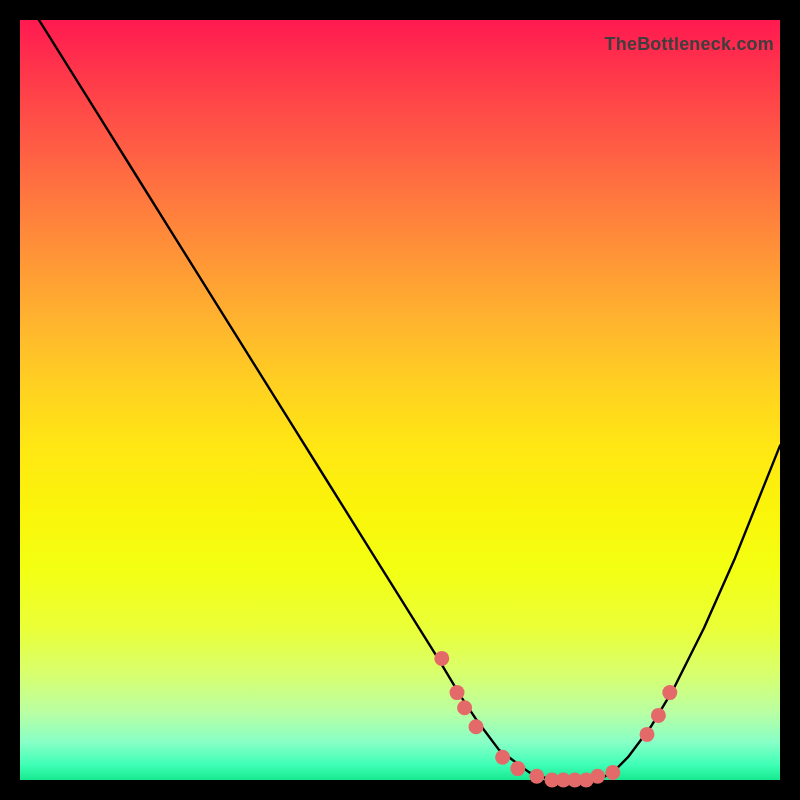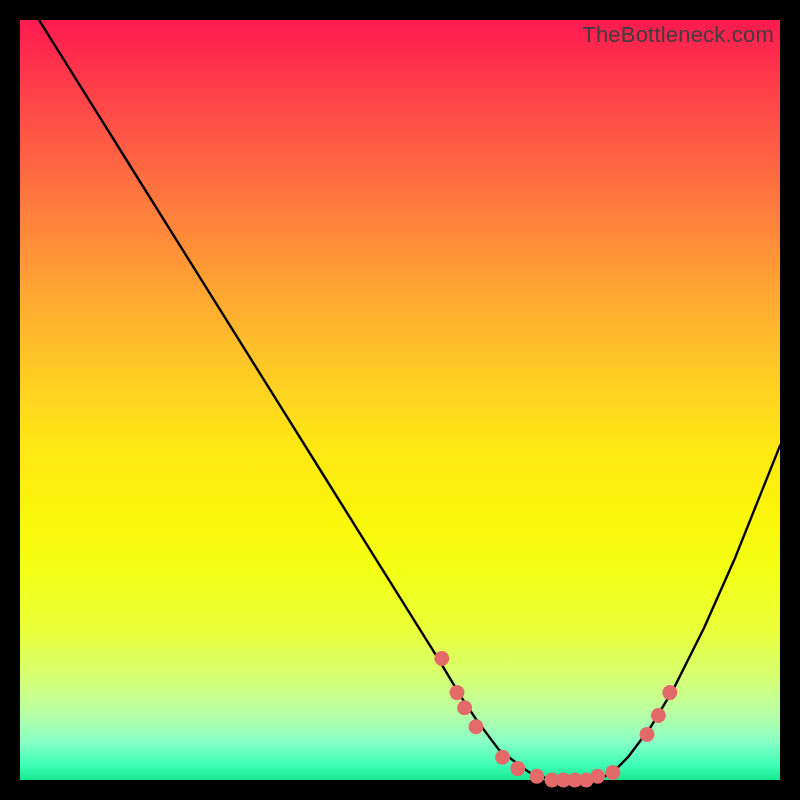--- a/index.html
+++ b/index.html
@@ -39,25 +39,25 @@
       #eaff38 80%,
       #d8ff6d 86%,
       #baffa2 91%,
       #88ffc6 95%,
       #3fffb6 98%,
       #17e88f 100%
     );
   }
   .watermark {
     position: absolute;
-    top: 2px;
+    top: 14px;
     right: 6px;
     color: #3e3e3e;
-    font-size: 22px;
-    font-weight: 400;
+    font-size: 18px;
+    font-weight: 700;
     letter-spacing: 0.2px;
     user-select: none;
   }
   svg.curve {
     position: absolute;
     left: 0;
     top: 0;
     width: 760px;
     height: 760px;
     overflow: visible;

